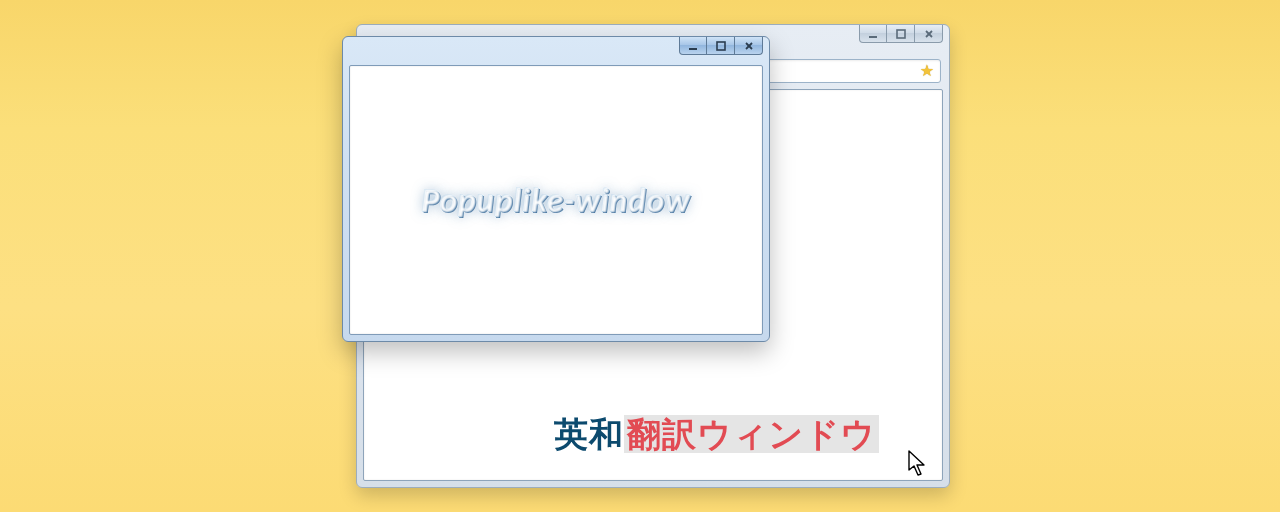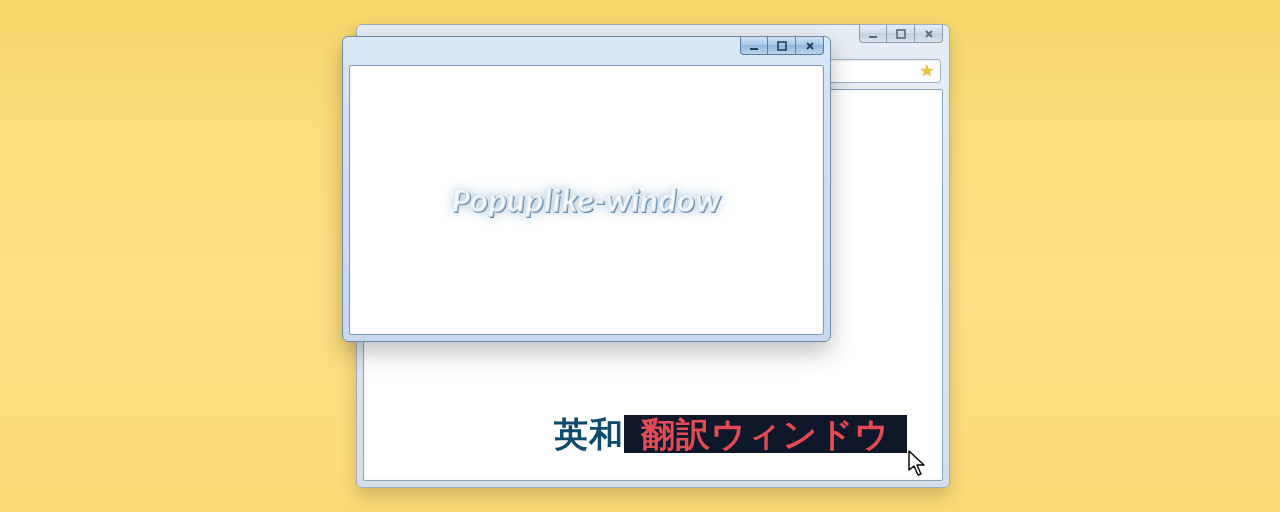--- a/index.html
+++ b/index.html
@@ -111,22 +111,22 @@
     left: 190px;
     top: 322px;
     font-size: 34px;
     font-weight: 700;
     white-space: nowrap;
     letter-spacing: 1px;
   }
   .jp-green { color: #0c4a6e; }
   .jp-sel {
     color: #e24b53;
-    background: #0f172a;
-    padding: 0 17px;
+    background: #e5e5e5;
+    padding: 0 3px;
   }
 
   .cursor {
     position: absolute;
     left: 544px;
     top: 360px;
     width: 20px;
     height: 28px;
   }
 
@@ -205,21 +205,21 @@
       <div class="jp-line"><span class="jp-green">英和</span><span class="jp-sel">翻訳ウィンドウ</span></div>
 
       <div class="cursor">
         <svg viewBox="0 0 20 28">
           <path d="M1 1 L1 20 L6 16 L10 25 L13 24 L9 15 L16 15 Z" fill="#ffffff" stroke="#000000" stroke-width="1.4" stroke-linejoin="round"></path>
         </svg>
       </div>
     </div>
   </div>
 
-  <div class="win" style="left:342px; top:36px; width:489px; height:306px;">
+  <div class="win" style="left:342px; top:36px; width:428px; height:306px;">
     <div class="titlebar">
       <div class="win-controls">
         <div class="win-btn">
           <svg viewBox="0 0 12 12">
             <rect x="2" y="8" width="8" height="2" fill="currentColor"></rect>
           </svg>
         </div>
         <div class="win-btn">
           <svg viewBox="0 0 12 12">
             <rect x="2" y="2" width="8" height="8" fill="none" stroke="currentColor" stroke-width="1.6"></rect>

